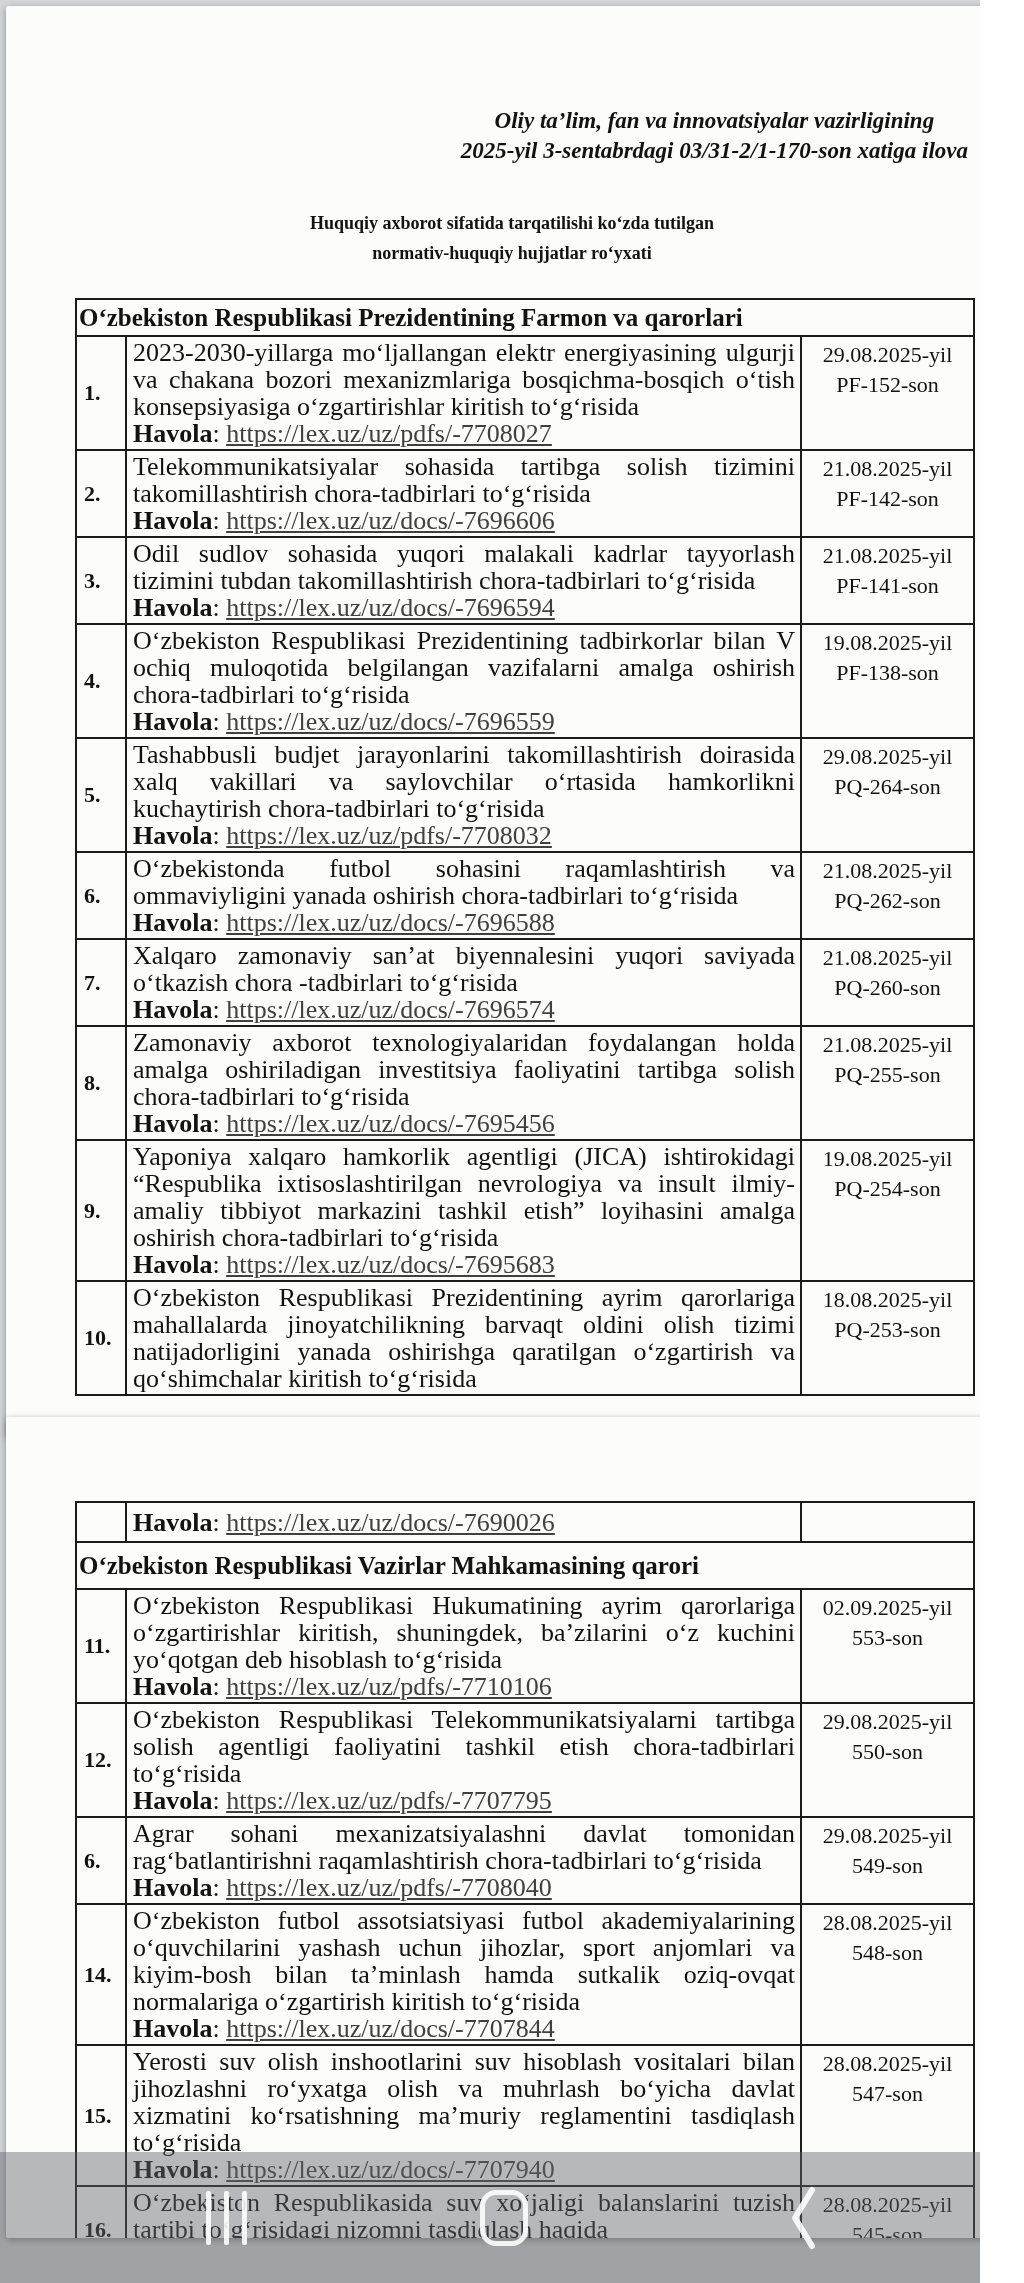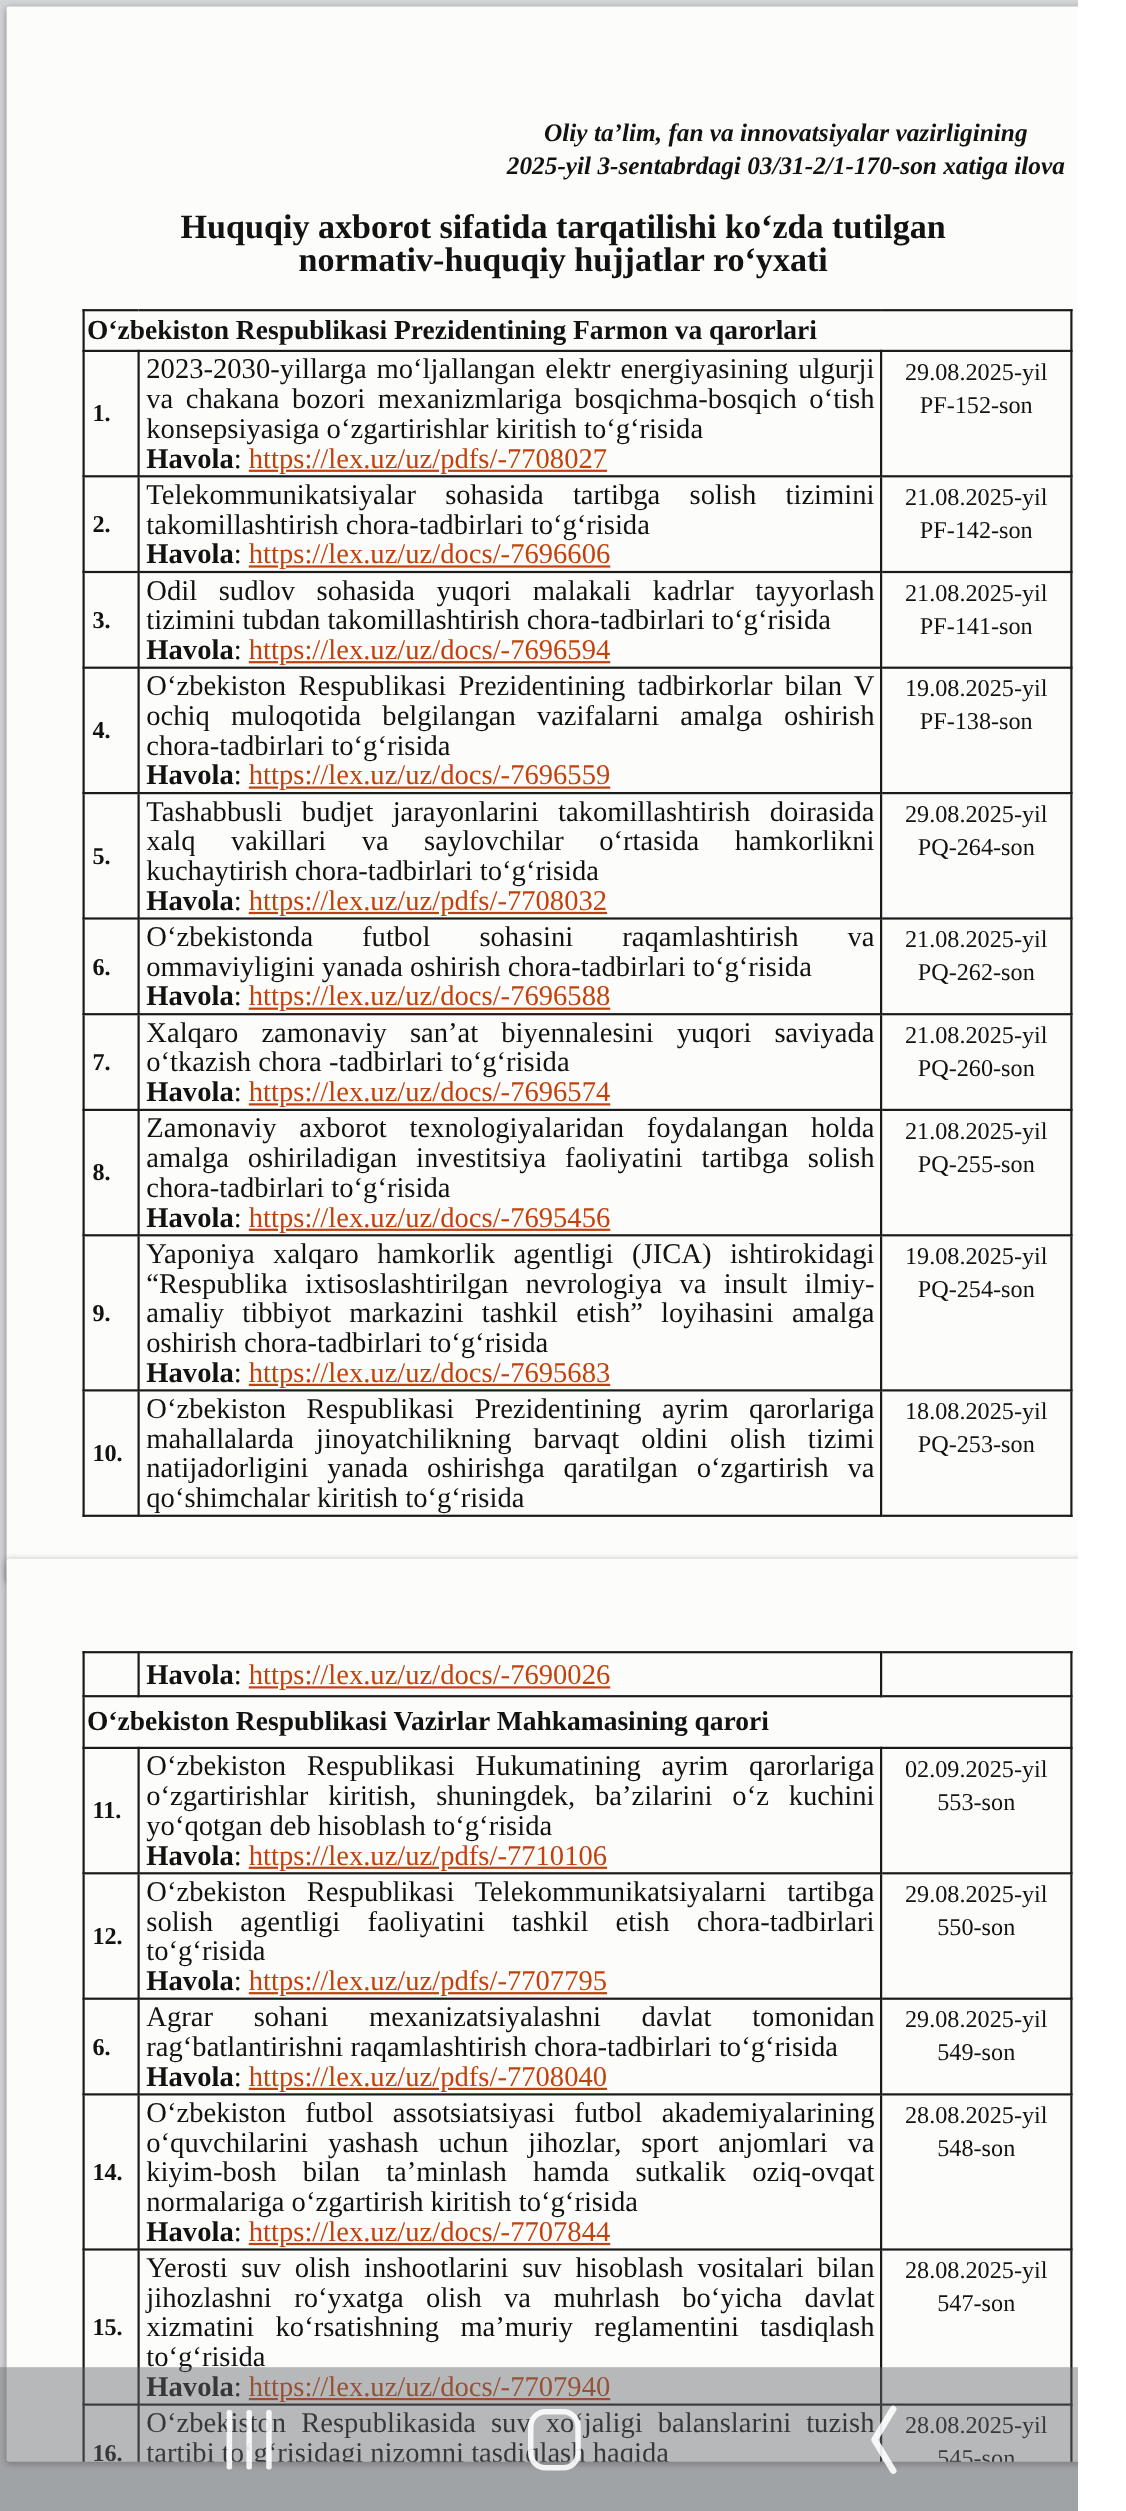--- a/index.html
+++ b/index.html
@@ -22,24 +22,24 @@
   .page2{top:1417px;height:821px;}
 
   .letterhead{
     width:fit-content;
     margin:100px 50px 0 auto;
     text-align:center;
     font-weight:bold;font-style:italic;
     font-size:23px;line-height:30px;
   }
   .doc-title{
-    margin-top:25px;
+    margin-top:42px;
     text-align:center;
     font-weight:bold;
-    font-size:31px;line-height:30px;
+    font-size:18px;line-height:30px;
   }
 
   table.doc{
     border-collapse:collapse;
     table-layout:fixed;
     width:898px;
     margin-left:69px;
   }
   .t1{margin-top:30px;}
   .t2{margin-top:84px;}
@@ -68,21 +68,21 @@
   td.c-body{
     font-size:26px;line-height:27px;
     text-align:justify;vertical-align:top;
     padding:2px 5px 2px 6px;
   }
   td.c-date{
     font-size:22px;line-height:30px;
     text-align:center;vertical-align:top;
     padding:3px 2px 0 2px;
   }
-  .havola a{color:#c2410c;text-decoration:underline;cursor:pointer;word-break:break-all;}
+  .havola a{color:#404040;text-decoration:underline;cursor:pointer;word-break:break-all;}
   .hl{font-weight:bold;}
   tr.cont td{height:34px;}
   tr.cont td.c-body{vertical-align:middle;}
 
   .navbar{
     position:absolute;left:0;right:0;bottom:0;height:131px;
     background:rgba(97,101,106,0.45);
   }
   .nav-ic{position:absolute;top:50%;transform:translateY(-50%);}
   .recents{left:206px;display:flex;gap:13px;}

